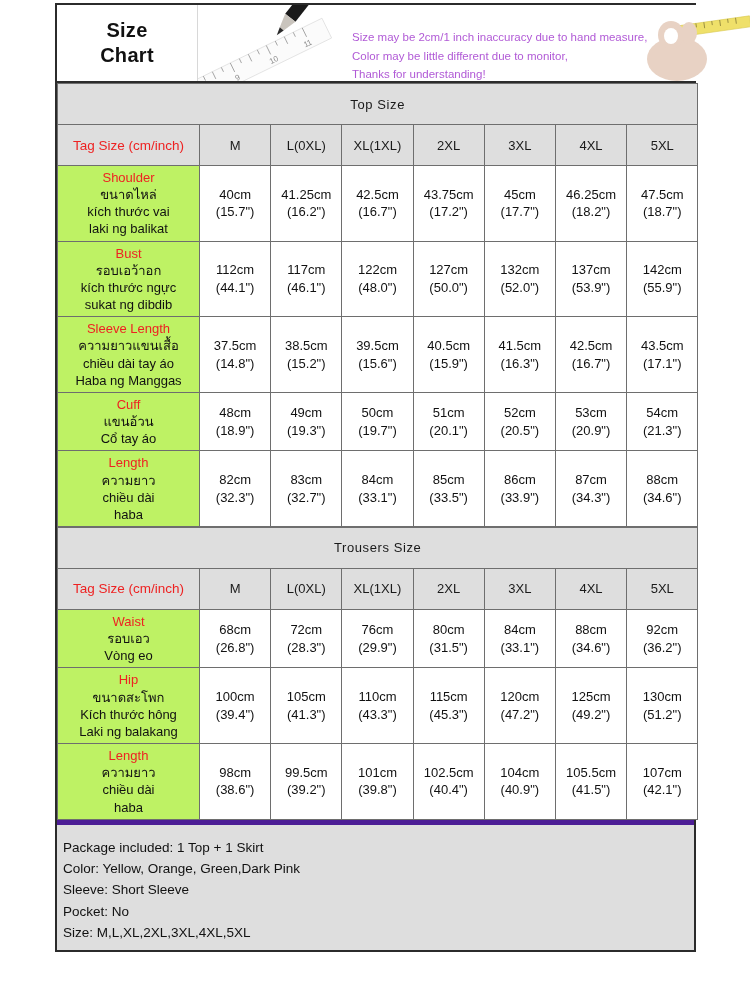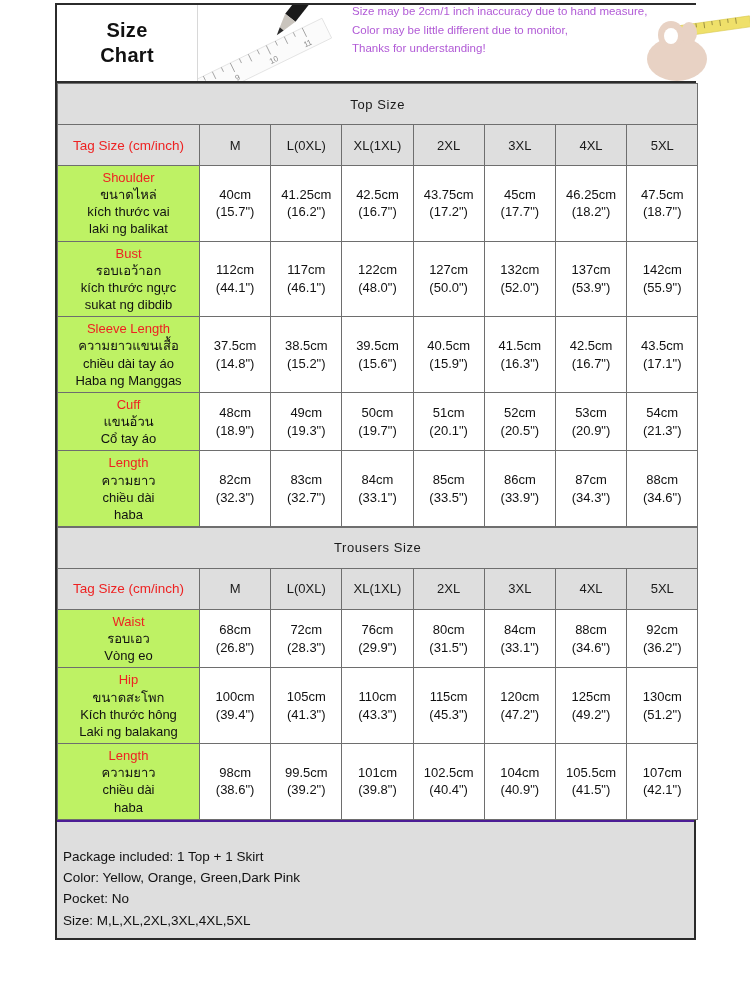--- a/index.html
+++ b/index.html
@@ -59,21 +59,21 @@
     flex: 0 0 140px;
     position: relative;
     overflow: hidden;
     border-left: 1px solid #d8d8d8;
     background: #ffffff;
   }
   .banner-notes {
     flex: 1 1 auto;
     display: flex;
     flex-direction: column;
-    justify-content: flex-start;
+    justify-content: flex-end;
     gap: 6px;
     padding-left: 14px;
     background: #ffffff;
   }
   .note-line {
     color: #b15ad6;
     font-size: 11.5px;
     line-height: 1.1;
     white-space: nowrap;
   }
@@ -145,22 +145,22 @@
   td.val .cm { display: block; }
   td.val .in { display: block; }
 
   
   col.c0 { width: 142px; }
   col.cx { width: 71.2px; }
 
   
   .footer {
     background: #dedede;
-    border-top: 2px solid #4c1d95;
-    padding: 24px 0 7px 6px;
+    border-top: 5px solid #4c1d95;
+    padding: 12px 0 7px 6px;
   }
   .footer-line {
     font-size: 13.5px;
     line-height: 1.58;
     color: #111111;
     white-space: nowrap;
   }
 </style>
 </head>
 <body>
@@ -590,18 +590,19 @@
               <span class="cm">107cm</span>
               <span class="in">(42.1")</span>
             </td>
         </tr>
       </tbody>
     </table>
 
     <div class="footer">
       <div class="footer-line">Package included: 1  Top + 1 Skirt</div>
       <div class="footer-line">Color: Yellow, Orange, Green,Dark Pink</div>
+      <div class="footer-line">Sleeve: Short Sleeve</div>
       <div class="footer-line">Pocket: No</div>
       <div class="footer-line">Size: M,L,XL,2XL,3XL,4XL,5XL</div>
     </div>
 
   </div>
 </div>
 
 </body></html>

